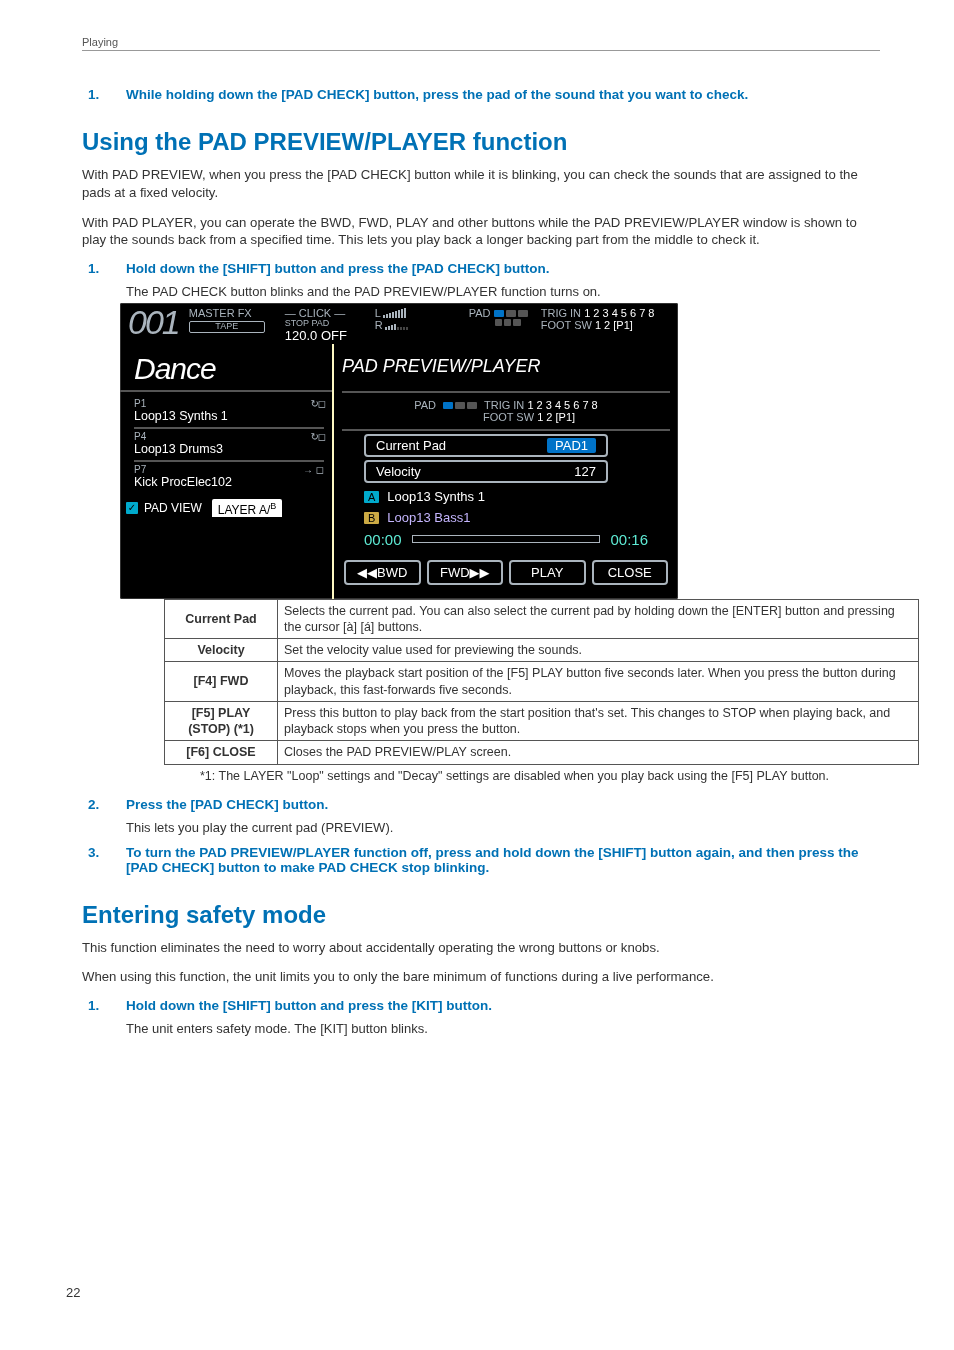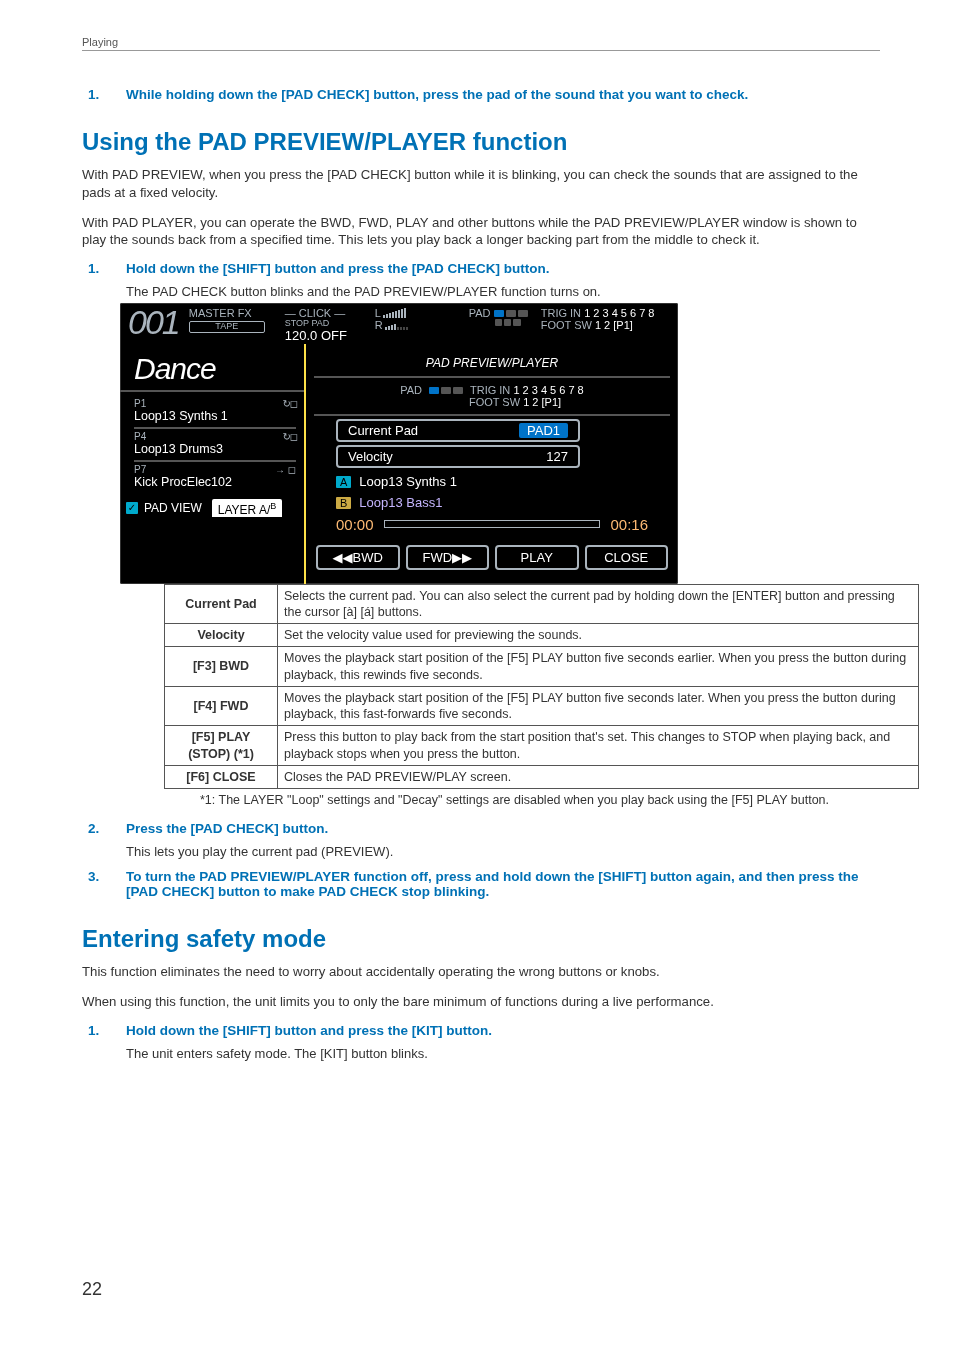--- a/index.html
+++ b/index.html
@@ -84,22 +84,22 @@
     margin-right: 10px;
   }
   .lcd-topgrid { flex: 1; display: flex; gap: 20px; align-items: flex-start; }
   .lcd-col { display: flex; flex-direction: column; line-height: 1.1; }
   .lcd-tape {
     display:inline-block;border:1px solid #aab4bd;border-radius:2px;
     font-size:9px;padding:0 6px;margin-top:2px;text-align:center;
   }
   .lcd-main { display: flex; }
   .lcd-left {
-    width: 186px;
-    border-right: 2px solid #fde047;
+    width: 214px;
+    border-right: 2px solid #fef9c3;
     box-sizing: border-box;
   }
   .lcd-dance {
     color: #fff;
     font-size: 30px;
     font-style: italic;
     letter-spacing: -1px;
     padding: 8px 0 4px 14px;
     border-bottom: 2px solid #555;
   }
@@ -121,35 +121,35 @@
   .lcd-chk{
     display:inline-block;width:12px;height:12px;background:#0ac;
     color:#000;font-size:10px;line-height:12px;text-align:center;border-radius:1px;
   }
   .lcd-tab{
     background:#fff;color:#000;padding:2px 6px 0 6px;font-size:12px;
     border-radius:2px 2px 0 0;display:inline-block;margin-left:4px;
   }
   .lcd-right { flex: 1; padding: 0 8px 8px 8px; }
   .lcd-title {
-    color: #fff; text-align: center; font-size: 12px;
-    font-style: italic; letter-spacing: 0; padding: 12px 0 6px 0;
+    color: #fff; font-size: 18px;
+    font-style: italic; letter-spacing: 0; padding: 12px 0 14px 0;
     border-bottom: 2px solid #555;
   }
   .lcd-status { text-align:center; font-size:11px; padding:6px 0; border-bottom:2px solid #555;}
   .lcd-fieldbox{
     border:2px solid #aab4bd;border-radius:4px;padding:2px 10px;
     display:flex;justify-content:space-between;width:220px;margin:3px 22px;
     font-size:13px;color:#fff;
   }
   .lcd-hl{background:#0073c8;color:#fff;padding:0 8px;border-radius:2px;font-size:13px;}
   .lcd-ab{margin:6px 22px;font-size:13px;}
   .lcd-ab .A{background:#0ac;color:#000;padding:0 4px;border-radius:1px;font-size:11px;margin-right:8px;}
   .lcd-ab .B{background:#ca4;color:#000;padding:0 4px;border-radius:1px;font-size:11px;margin-right:8px;}
-  .lcd-time{display:flex;justify-content:space-between;align-items:center;margin:6px 22px;font-size:15px;color:#fdba74;}
+  .lcd-time{display:flex;justify-content:space-between;align-items:center;margin:6px 22px;font-size:15px;color:#5eead4;}
   .lcd-bar{flex:1;height:6px;border:1px solid #aab4bd;margin:0 10px;}
   .lcd-btns{display:flex;gap:6px;padding:6px 2px 6px 2px;justify-content:center;}
   .lcd-btn{
     border:2px solid #aab4bd;border-radius:4px;color:#fff;
     font-size:13px;padding:3px 0;text-align:center;flex:1;max-width:80px;
   }
 
   
   table.desc {
     border-collapse: collapse;
@@ -170,22 +170,22 @@
     font-weight: bold;
     background: #fff;
   }
   .footnote {
     font-size: 12.5px;
     margin: 2px 0 14px 118px;
   }
   .footer {
     position: absolute;
     bottom: 50px;
-    left: 82px;
-    font-size: 18px;
+    left: 66px;
+    font-size: 13px;
   }
   .meters { display:inline-flex; gap:1px; align-items:flex-end; height:10px;}
   .meters span{width:2px;background:#aab4bd;display:inline-block;}
   .pad-icons{display:inline-flex;gap:2px;}
   .pad-icons i{width:10px;height:7px;background:#0073c8;display:inline-block;border-radius:1px;}
   .pad-icons i.off{background:#555;}
   .loop-ico{font-family:Arial;letter-spacing:-2px;}
 </style>
 </head>
 <body>
@@ -348,24 +348,20 @@
 <table class="desc">
   <tbody>
       <tr>
         <th>Current Pad</th>
         <td>Selects the current pad.
 You can also select the current pad by holding down the [ENTER] button and pressing the cursor [à] [á] buttons.</td>
       </tr>
   <tr>
         <th>Velocity</th>
         <td>Set the velocity value used for previewing the sounds.</td>
-      </tr>
-  <tr>
-        <th>[F3] BWD</th>
-        <td>Moves the playback start position of the [F5] PLAY button five seconds earlier. When you press the button during playback, this rewinds five seconds.</td>
       </tr>
   <tr>
         <th>[F4] FWD</th>
         <td>Moves the playback start position of the [F5] PLAY button five seconds later. When you press the button during playback, this fast-forwards five seconds.</td>
       </tr>
   <tr>
         <th>[F5] PLAY (STOP) (*1)</th>
         <td>Press this button to play back from the start position that's set.
 This changes to STOP when playing back, and playback stops when you press the button.</td>
       </tr>

